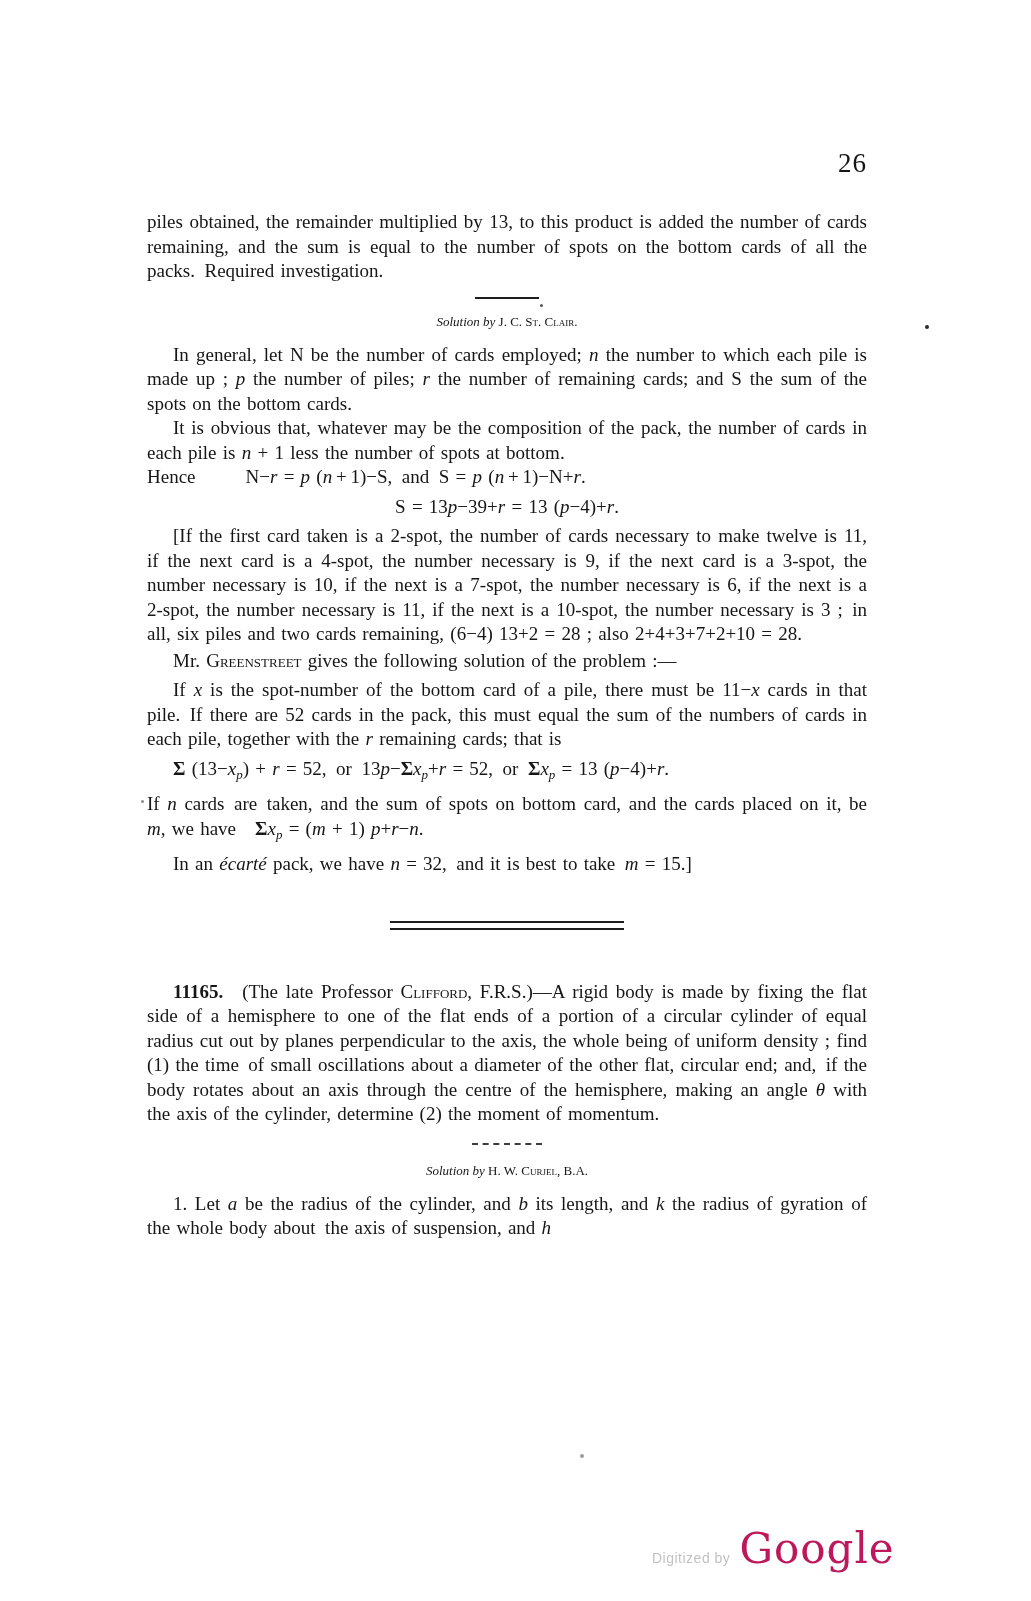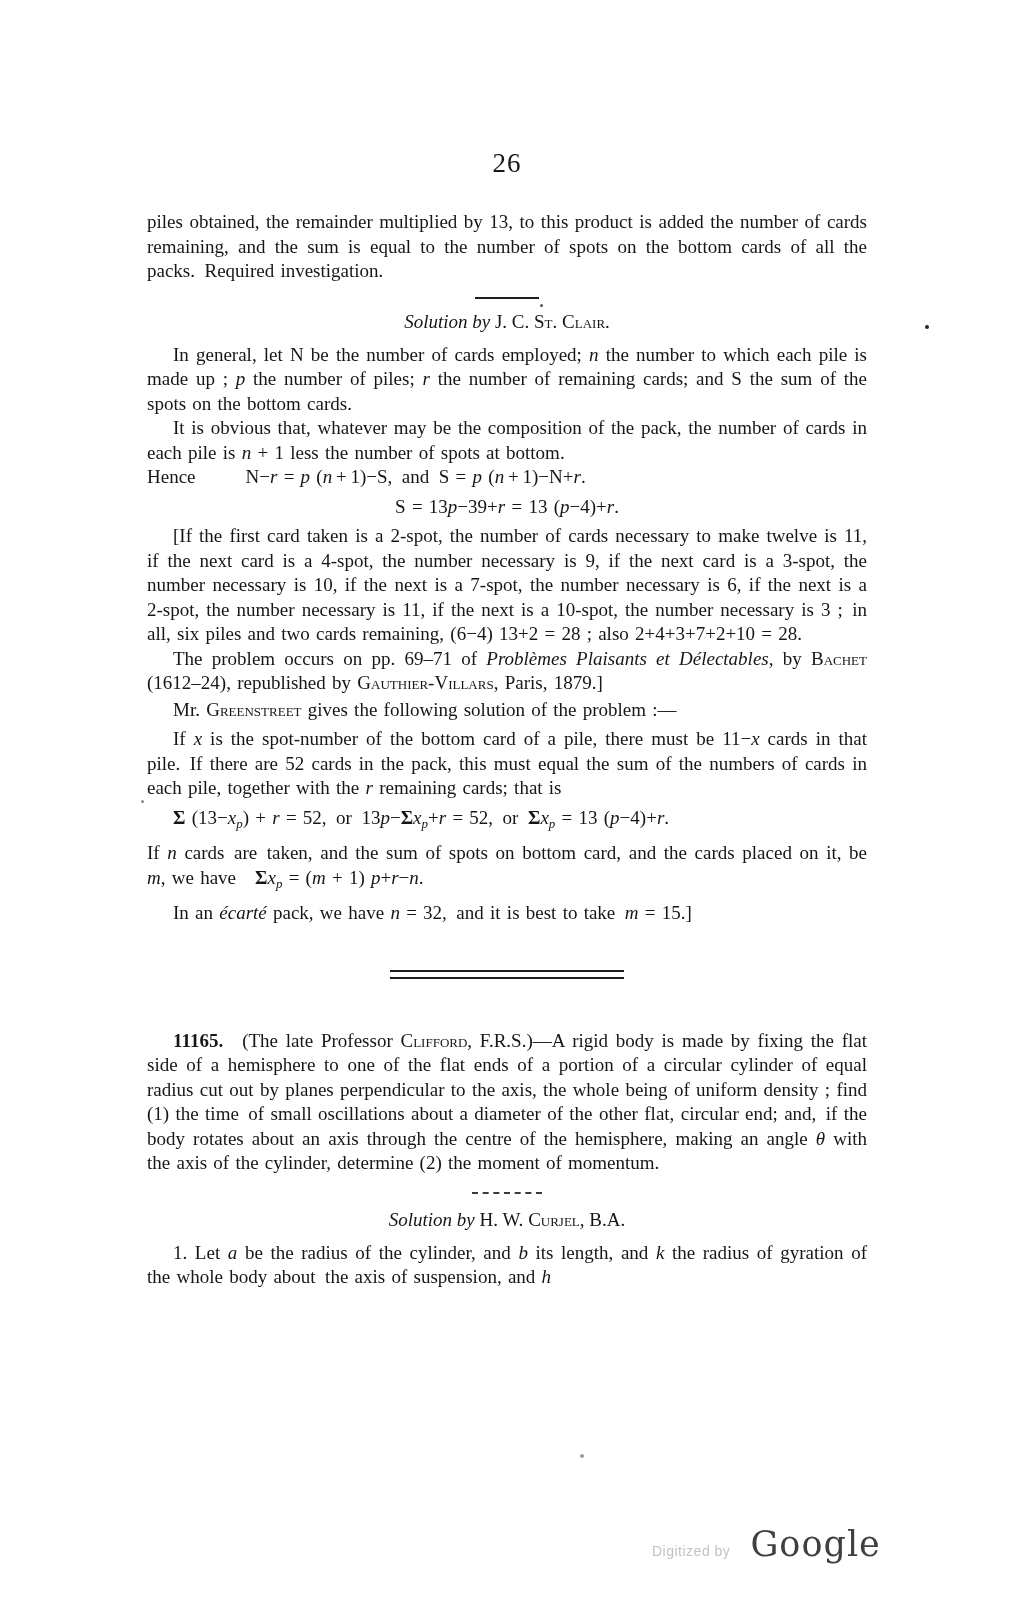--- a/index.html
+++ b/index.html
@@ -12,37 +12,37 @@
     font-family: "Liberation Serif", "DejaVu Serif", serif;
     color: #161616;
   }
   .column {
     position: absolute;
     left: 147px;
     top: 146px;
     width: 720px;
   }
   .pagenum {
-    text-align: center;
+    text-align: right;
     font-size: 27px;
     line-height: 34px;
     margin: 0 0 30px 0;
     letter-spacing: 1px;
   }
   .par {
     margin: 0;
     font-size: 19px;
     line-height: 24.5px;
     text-align: justify;
     word-spacing: 1.5px;
   }
   .par.indent { text-indent: 26px; }
   .par.center { text-align: center; margin: 5px 0; }
   .heading {
-    font-size: 19px;
+    font-size: 13px;
     line-height: 24px;
     text-align: center;
     margin: 11px 0 9px 0;
   }
   .it  { font-style: italic; }
   .sc  { font-variant: small-caps; }
   .bd  { font-weight: bold; }
   .isub{ font-style: italic; font-size: 13px; vertical-align: -4px; }
   .mt-xs { margin-top: 5px; }
   .mt-sm { margin-top: 2px; }
@@ -69,52 +69,51 @@
   .speck.s1 { left: 925px; top: 325px; width: 4px; height: 4px; background: #2a2a2a; }
   .speck.s2 { left: 580px; top: 1454px; width: 4px; height: 4px; background: #9a9a9a; }
   .speck.s3 { left: 141px; top: 800px; width: 3px; height: 3px; background: #8a8a8a; }
   .speck.s4 { left: 540px; top: 304px; width: 3px; height: 3px; background: #555555; }
   .watermark {
     position: absolute;
     left: 652px;
     top: 1524px;
     display: flex;
     align-items: baseline;
-    gap: 20px;
+    gap: 9px;
     user-select: none;
   }
   .watermark .prefix {
     font-family: "Liberation Sans", sans-serif;
     font-size: 14px;
     color: #c2c2c2;
     letter-spacing: 0.5px;
   }
   .watermark .logo {
     font-family: "DejaVu Serif", serif;
-    font-size: 35px;
-    color: #404040;
+    font-size: 42px;
+    color: #be185d;
     letter-spacing: 1px;
   }
 </style>
 </head>
 <body>
 
 <div class="page">
   <div class="column">
     <div class="pagenum">26</div>
     <div id="blocks-host">
         <p class="par"><span>piles obtained, the remainder multiplied by 13, to this product is added the number of cards remaining, and the sum is equal to the number of spots on the bottom cards of all the packs. Required investigation.</span></p>
         <div class="rule-short"></div>
         <div class="heading"><span class="it">Solution by </span><span>J. C. </span><span class="sc">St. Clair.</span></div>
         <p class="par indent"><span>In general, let N be the number of cards employed; </span><span class="it">n</span><span> the number to which each pile is made up ; </span><span class="it">p</span><span> the number of piles; </span><span class="it">r</span><span> the number of remaining cards; and S the sum of the spots on the bottom cards.</span></p>
         <p class="par indent"><span>It is obvious that, whatever may be the composition of the pack, the number of cards in each pile is </span><span class="it">n</span><span> + 1 less the number of spots at bottom.</span></p>
         <p class="par"><span>Hence&nbsp;&nbsp;&nbsp;&nbsp;&nbsp;&nbsp;&nbsp;&nbsp;N−</span><span class="it">r</span><span> = </span><span class="it">p</span><span> (</span><span class="it">n</span><span> + 1)−S, and S = </span><span class="it">p</span><span> (</span><span class="it">n</span><span> + 1)−N+</span><span class="it">r</span><span>.</span></p>
         <p class="par center"><span>S = 13</span><span class="it">p</span><span>−39+</span><span class="it">r</span><span> = 13 (</span><span class="it">p</span><span>−4)+</span><span class="it">r</span><span>.</span></p>
         <p class="par indent"><span>[If the first card taken is a 2-spot, the number of cards necessary to make twelve is 11, if the next card is a 4-spot, the number necessary is 9, if the next card is a 3-spot, the number necessary is 10, if the next is a 7-spot, the number necessary is 6, if the next is a 2-spot, the number necessary is 11, if the next is a 10-spot, the number necessary is 3 ; in all, six piles and two cards remaining, (6−4) 13+2 = 28 ; also 2+4+3+7+2+10 = 28.</span></p>
-        <p class="par indent"><span>The problem occurs on pp. 69–71 of </span><span class="it">Problèmes Plaisants et Délectables</span><span>, by </span><span class="sc">Bachet</span><span> (1612–24), republished by </span><span class="sc">Gauthier-Villars</span><span>, Paris, 1879.]</span></p>
         <p class="par indent mt-sm"><span>Mr. </span><span class="sc">Greenstreet</span><span> gives the following solution of the problem :—</span></p>
         <p class="par indent mt-xs"><span>If </span><span class="it">x</span><span> is the spot-number of the bottom card of a pile, there must be 11−</span><span class="it">x</span><span> cards in that pile. If there are 52 cards in the pack, this must equal the sum of the numbers of cards in each pile, together with the </span><span class="it">r</span><span> remaining cards; that is</span></p>
         <p class="par indent mt-xs"><span class="bd">Σ</span><span> (13−</span><span class="it">x</span><span class="isub">p</span><span>) + </span><span class="it">r</span><span> = 52, or 13</span><span class="it">p</span><span>−</span><span class="bd">Σ</span><span class="it">x</span><span class="isub">p</span><span>+</span><span class="it">r</span><span> = 52, or </span><span class="bd">Σ</span><span class="it">x</span><span class="isub">p</span><span> = 13 (</span><span class="it">p</span><span>−4)+</span><span class="it">r</span><span>.</span></p>
         <p class="par mt-xs"><span>If </span><span class="it">n</span><span> cards are taken, and the sum of spots on bottom card, and the cards placed on it, be </span><span class="it">m</span><span>, we have  </span><span class="bd">Σ</span><span class="it">x</span><span class="isub">p</span><span> = (</span><span class="it">m</span><span> + 1) </span><span class="it">p</span><span>+</span><span class="it">r</span><span>−</span><span class="it">n</span><span>.</span></p>
         <p class="par indent mt-xs"><span>In an </span><span class="it">écarté</span><span> pack, we have </span><span class="it">n</span><span> = 32, and it is best to take </span><span class="it">m</span><span> = 15.]</span></p>
         <div class="rule-double"></div>
         <p class="par indent"><span class="bd">11165.</span><span>  (The late Professor </span><span class="sc">Clifford</span><span>, F.R.S.)—A rigid body is made by fixing the flat side of a hemisphere to one of the flat ends of a portion of a circular cylinder of equal radius cut out by planes perpendicular to the axis, the whole being of uniform density ; find (1) the time of small oscillations about a diameter of the other flat, circular end; and, if the body rotates about an axis through the centre of the hemisphere, making an angle </span><span class="it">θ</span><span> with the axis of the cylinder, determine (2) the moment of momentum.</span></p>
         <div class="rule-dashed"></div>
         <div class="heading"><span class="it">Solution by </span><span>H. W. </span><span class="sc">Curjel</span><span>, B.A.</span></div>
         <p class="par indent mt-xs"><span>1. Let </span><span class="it">a</span><span> be the radius of the cylinder, and </span><span class="it">b</span><span> its length, and </span><span class="it">k</span><span> the radius of gyration of the whole body about the axis of suspension, and </span><span class="it">h</span></p>

